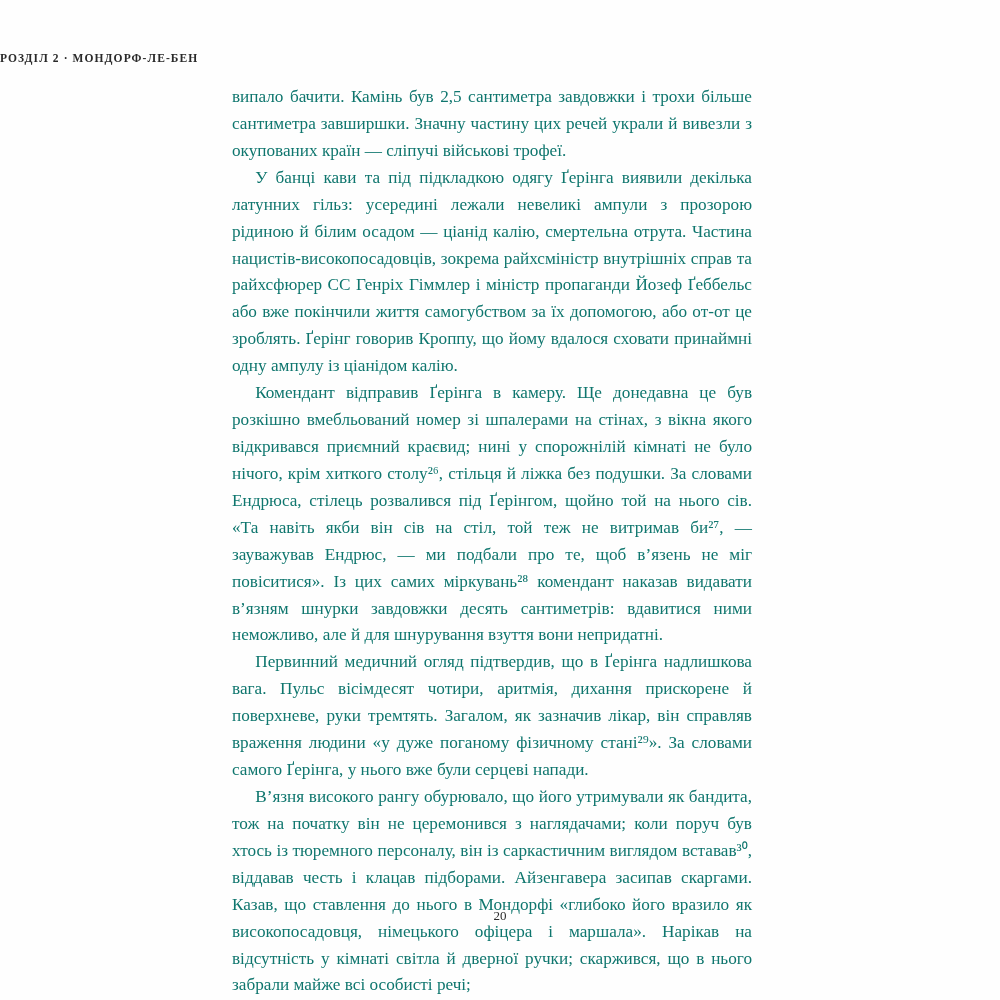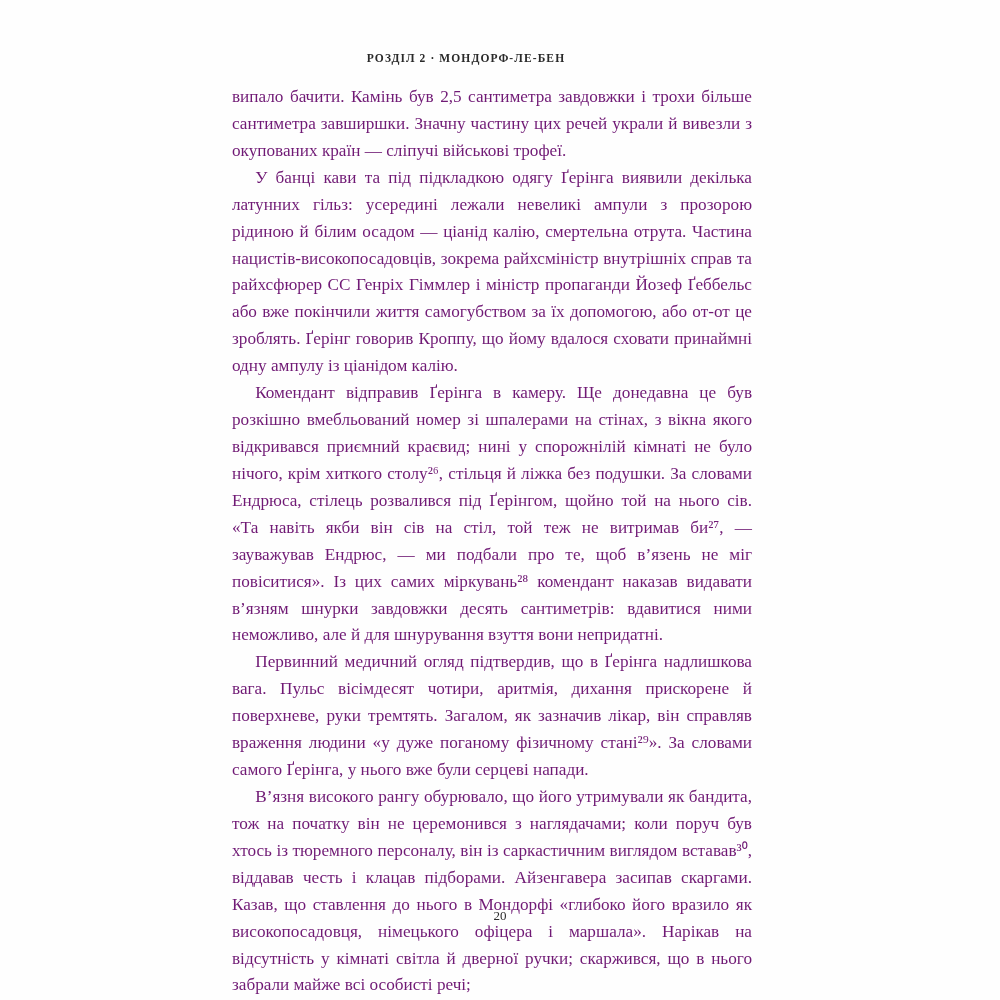--- a/index.html
+++ b/index.html
@@ -19,39 +19,39 @@
     width: 1000px;
     height: 1000px;
     box-sizing: border-box;
     background: #fefefe;
   }
   .running-head {
     position: absolute;
     top: 52px;
     left: 0;
     width: 932px;
-    text-align: center;
+    text-align: left;
     font-family: "Liberation Serif", serif;
     font-size: 11.5px;
     letter-spacing: 1.1px;
     color: #2a2a2a;
     text-transform: uppercase;
     font-weight: 600;
   }
   .text-column {
     position: absolute;
     top: 84px;
     left: 232px;
     width: 520px;
     font-size: 17.2px;
     line-height: 1.565;
     text-align: justify;
     text-justify: inter-word;
     hyphens: manual;
-    color: #701a75;
+    color: #0f766e;
   }
   .text-column p {
     margin: 0;
     text-indent: 1.35em;
   }
   .text-column p.first {
     text-indent: 0;
   }
   .folio {
     position: absolute;

